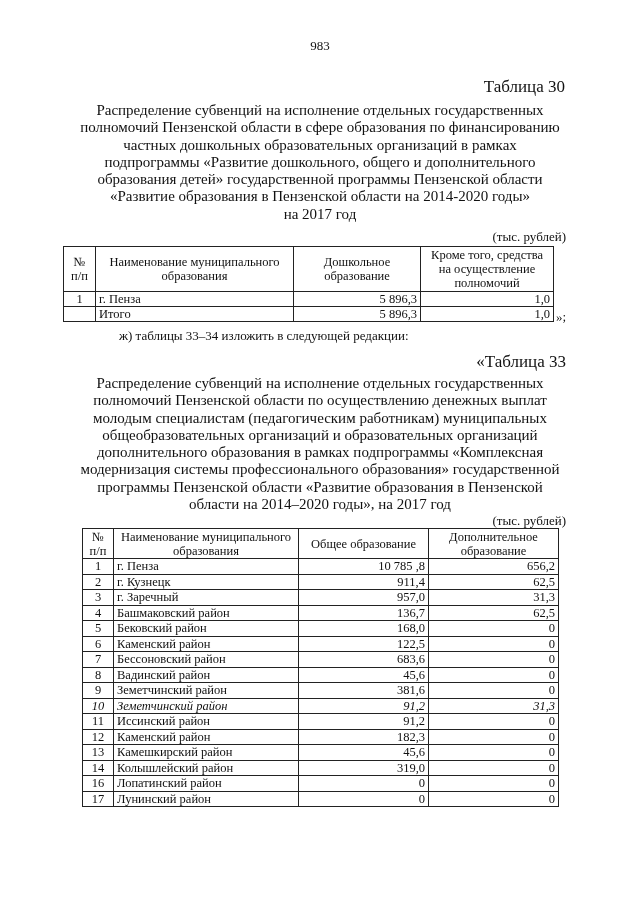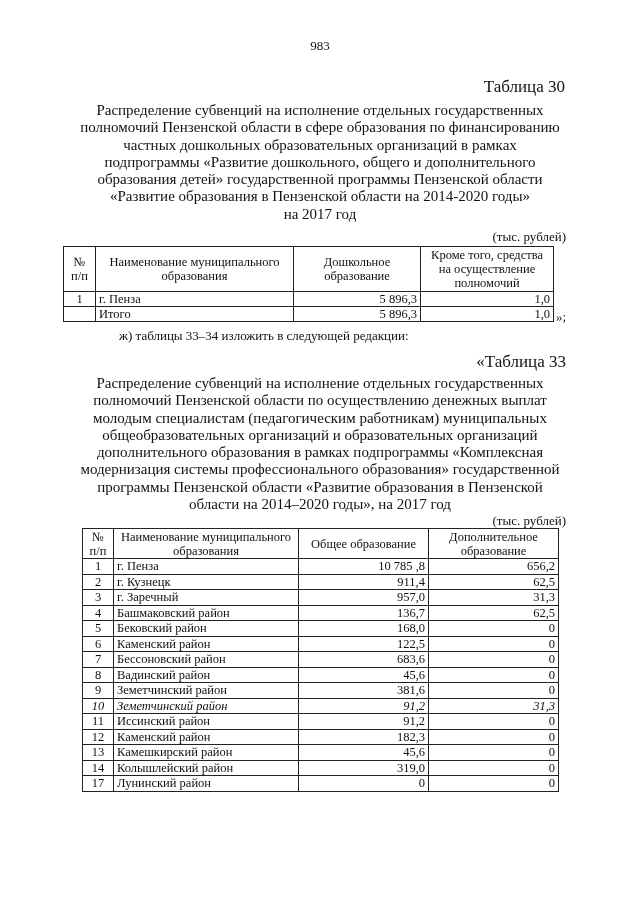--- a/index.html
+++ b/index.html
@@ -194,19 +194,25 @@
         <td class="val">45,6</td>
         <td class="val">0</td>
       </tr>
   <tr style="height:15.5px;">
         <td class="num">14</td>
         <td class="name">Колышлейский район</td>
         <td class="val">319,0</td>
         <td class="val">0</td>
       </tr>
   <tr style="height:15.5px;">
+        <td class="num">16</td>
+        <td class="name">Лопатинский район</td>
+        <td class="val">0</td>
+        <td class="val">0</td>
+      </tr>
+  <tr style="height:15.5px;">
         <td class="num">17</td>
         <td class="name">Лунинский район</td>
         <td class="val">0</td>
         <td class="val">0</td>
       </tr>
 </tbody>
   </table>
 
 </body></html>

